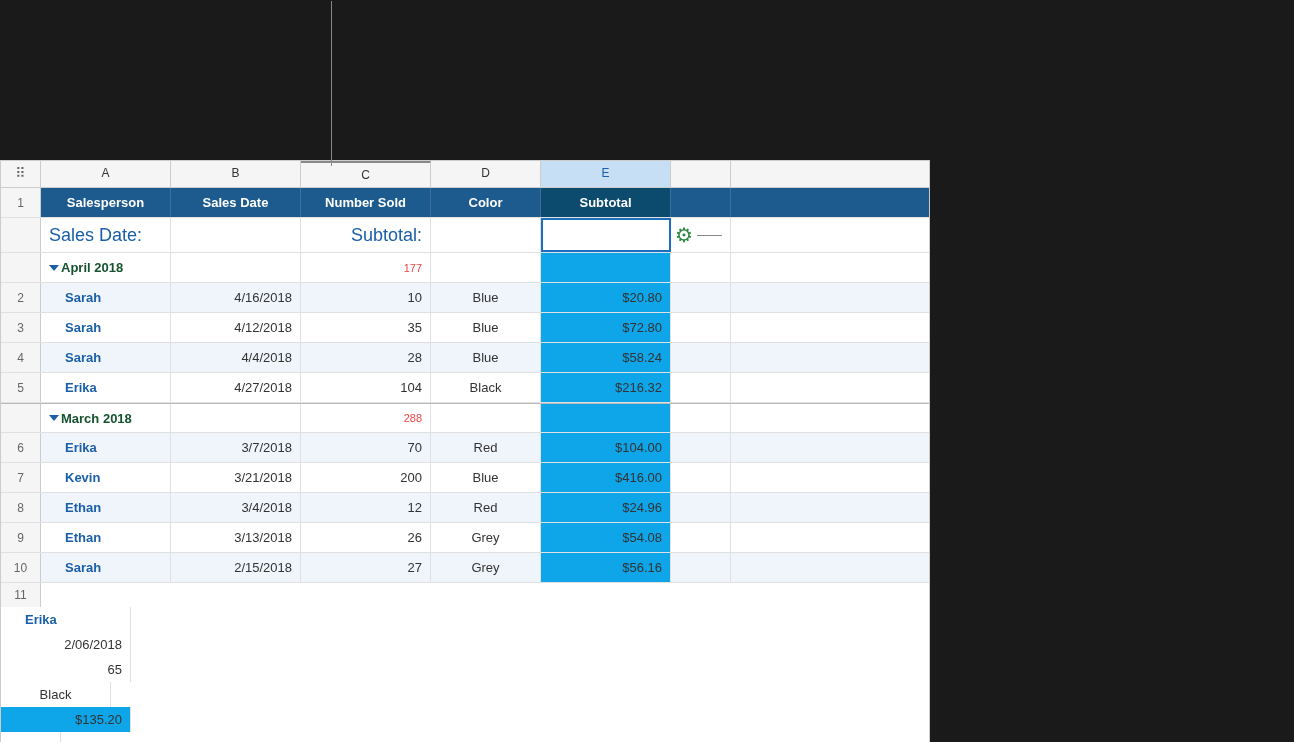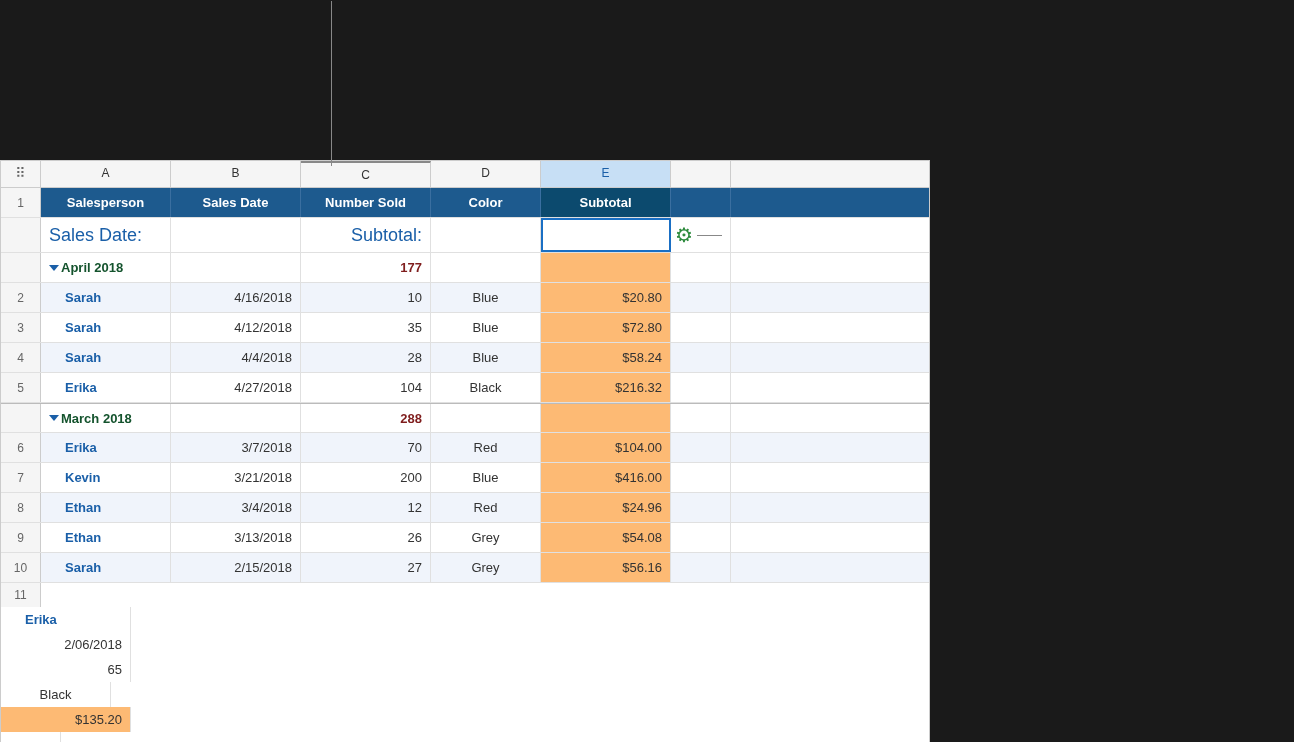--- a/index.html
+++ b/index.html
@@ -133,23 +133,23 @@
 
     .group-label {
       color: #14532d;
       font-weight: bold;
       font-size: 13px;
       display: flex;
       align-items: center;
     }
 
     .group-subtotal {
-      color: #7f1d1d;
-      font-weight: bold;
-      font-size: 13px;
+      color: #ef4444;
+      font-weight: normal;
+      font-size: 11px;
     }
 
     .subtotal-label {
       color: #1a5fa8;
       font-size: 18px;
     }
 
     .triangle {
       display: inline-block;
       width: 0;
@@ -171,21 +171,21 @@
       cursor: pointer;
     }
 
     
     .subtotal-row {
       background: #ffffff !important;
     }
 
     
     .col-E-highlight {
-      background: #fdba74;
+      background: #0ea5e9;
     }
 
     
     .active-cell {
       background: #fff;
       border: 2px solid #1a6fc4 !important;
     }
 
     .gear-row-extra {
       display: flex;

